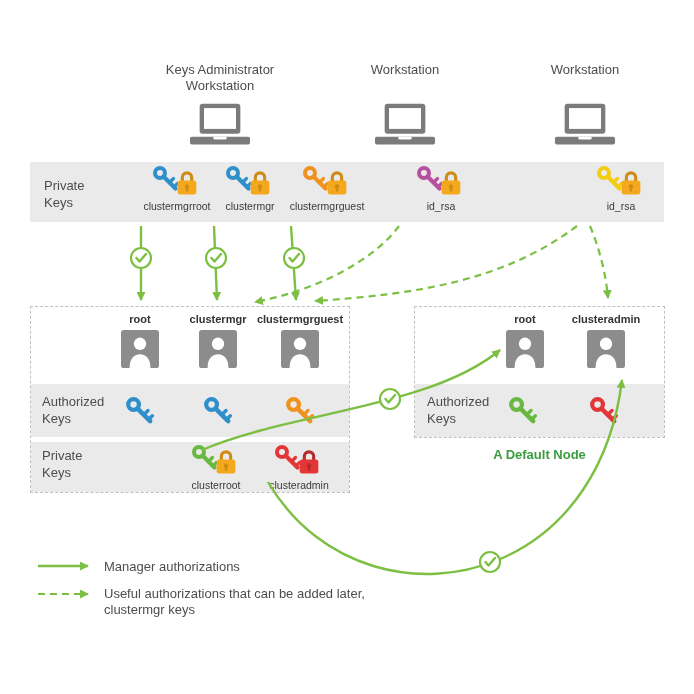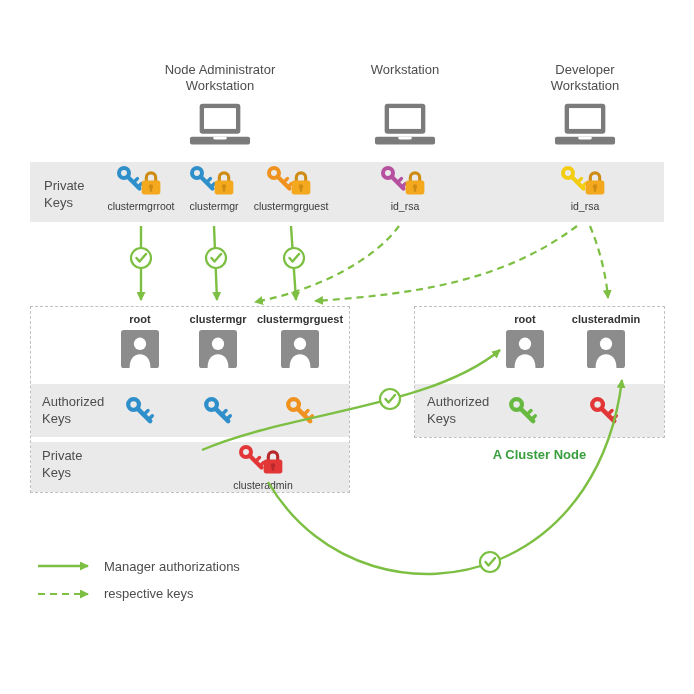--- a/index.html
+++ b/index.html
@@ -10,21 +10,21 @@
   .block { display:block; }
 
   .ws-label { width:170px; text-align:center; font-size:13px; line-height:16px; color:var(--text-dark); }
 
   .band { background:var(--band-gray); }
   .band-label { font-size:13px; line-height:17px; color:var(--text-dark); }
 
   .box { border:1px dashed var(--box-border); }
   .box-title { font-size:13px; font-weight:bold; color:var(--title-green); text-align:center; }
 
-  .key-item { width:80px; display:flex; flex-direction:column; align-items:center; }
+  .key-item { width:80px; display:flex; flex-direction:column; align-items:center;margin-left:36px; }
   .keylock { position:relative; width:50px; height:32px; display:block; }
   .keylock .key-svg { position:absolute; left:0; top:0; width:28px; height:28px; }
   .keylock .lock-svg { position:absolute; left:22px; top:4px; width:26px; height:27px; }
   .key-name { font-size:10.5px; color:#3a3a3a; margin-top:3px; white-space:nowrap; }
 
   .user-name { width:90px; text-align:center; font-size:11px; font-weight:bold; color:#333; }
 
   .legend-text { font-size:13px; line-height:15.5px; color:var(--text-dark); }
 
   .kc-blue    { --c: var(--key-blue); }
@@ -75,28 +75,27 @@
         <circle r="10" fill="#fff" stroke="var(--arrow-green)" stroke-width="2.2"></circle>
         <path d="M-4.5 0 L-1.5 3.5 L5 -4" fill="none" stroke="var(--arrow-green)" stroke-width="2.4" stroke-linecap="round" stroke-linejoin="round"></path>
       </symbol>
       <marker id="arrowhead" markerUnits="userSpaceOnUse" markerWidth="10" markerHeight="9" refX="8" refY="4.5" orient="auto">
         <path d="M0 0 L9 4.5 L0 9 Z" fill="var(--arrow-green)"></path>
       </marker>
     </defs>
   </svg>
 
   <div class="abs ws-label" style="left:135px;top:62px">
-    <span class="block">Node Administrator</span>
+    <span class="block">Keys Administrator</span>
     <span class="block">Workstation</span>
   </div>
   <div class="abs ws-label" style="left:320px;top:62px">
     <span class="block">Workstation</span>
   </div>
   <div class="abs ws-label" style="left:500px;top:62px">
-    <span class="block">Developer</span>
     <span class="block">Workstation</span>
   </div>
 
   <svg class="abs" style="left:189px;top:103px" width="62" height="46">
       <use href="#sym-laptop"></use>
     </svg>
   <svg class="abs" style="left:374px;top:103px" width="62" height="46">
       <use href="#sym-laptop"></use>
     </svg>
   <svg class="abs" style="left:554px;top:103px" width="62" height="46">
@@ -194,20 +193,31 @@
     </svg>
   <svg class="abs kc-orange" style="left:285px;top:396px" width="30" height="30">
       <use href="#sym-key"></use>
     </svg>
 
   <div class="abs band" style="left:31px;top:442px;width:318px;height:50px"></div>
   <div class="abs band-label" style="left:42px;top:447px">
     <span class="block">Private</span>
     <span class="block">Keys</span>
   </div>
+  <div class="abs key-item" style="left:140px;top:444px">
+    <span class="keylock">
+      <svg class="key-svg kc-green">
+          <use href="#sym-key"></use>
+        </svg>
+      <svg class="lock-svg lock-orange">
+          <use href="#sym-lock"></use>
+        </svg>
+    </span>
+    <span class="key-name">clusterroot</span>
+  </div>
   <div class="abs key-item" style="left:223px;top:444px">
     <span class="keylock">
       <svg class="key-svg kc-red">
           <use href="#sym-key"></use>
         </svg>
       <svg class="lock-svg lock-red">
           <use href="#sym-lock"></use>
         </svg>
     </span>
     <span class="key-name">clusteradmin</span>
@@ -231,25 +241,26 @@
     <span class="block">Authorized</span>
     <span class="block">Keys</span>
   </div>
   <svg class="abs kc-green" style="left:508px;top:396px" width="30" height="30">
       <use href="#sym-key"></use>
     </svg>
   <svg class="abs kc-red" style="left:589px;top:396px" width="30" height="30">
       <use href="#sym-key"></use>
     </svg>
 
-  <div class="abs box-title" style="left:414px;top:447px;width:251px">A Cluster Node</div>
+  <div class="abs box-title" style="left:414px;top:447px;width:251px">A Default Node</div>
 
   <div class="abs legend-text" style="left:104px;top:559px">Manager authorizations</div>
   <div class="abs legend-text" style="left:104px;top:586px">
-    <span class="block">respective keys</span>
+    <span class="block">Useful authorizations that can be added later,</span>
+    <span class="block">clustermgr keys</span>
   </div>
 
   <svg class="abs arrows" style="left:0;top:0" width="694" height="694" viewBox="0 0 694 694">
 
     <path class="solid" d="M141 226 L141 300" marker-end="url(#arrowhead)"></path>
     <path class="solid" d="M214 226 L217 300" marker-end="url(#arrowhead)"></path>
     <path class="solid" d="M291 226 L296 300" marker-end="url(#arrowhead)"></path>
     <path class="solid" d="M202 450 C290 412, 430 408, 500 350" marker-end="url(#arrowhead)"></path>
     <path class="solid" d="M268 482 C320 570, 420 592, 498 560 C570 530, 612 462, 622 380" marker-end="url(#arrowhead)"></path>
 

